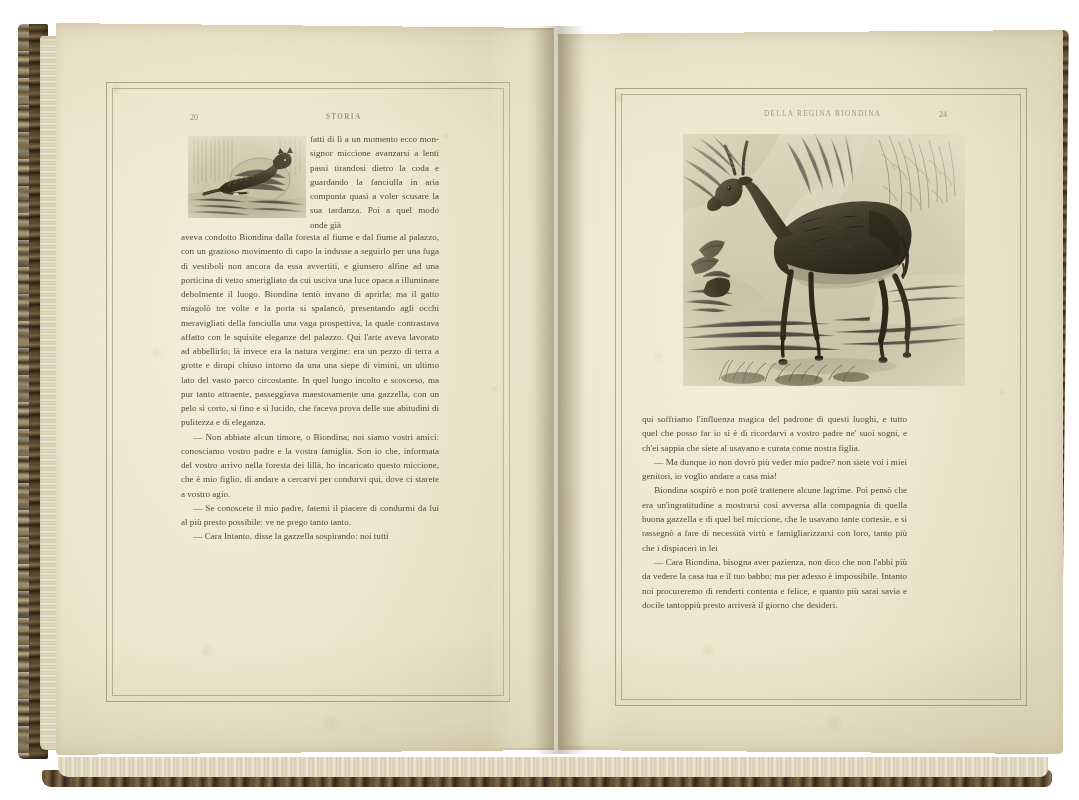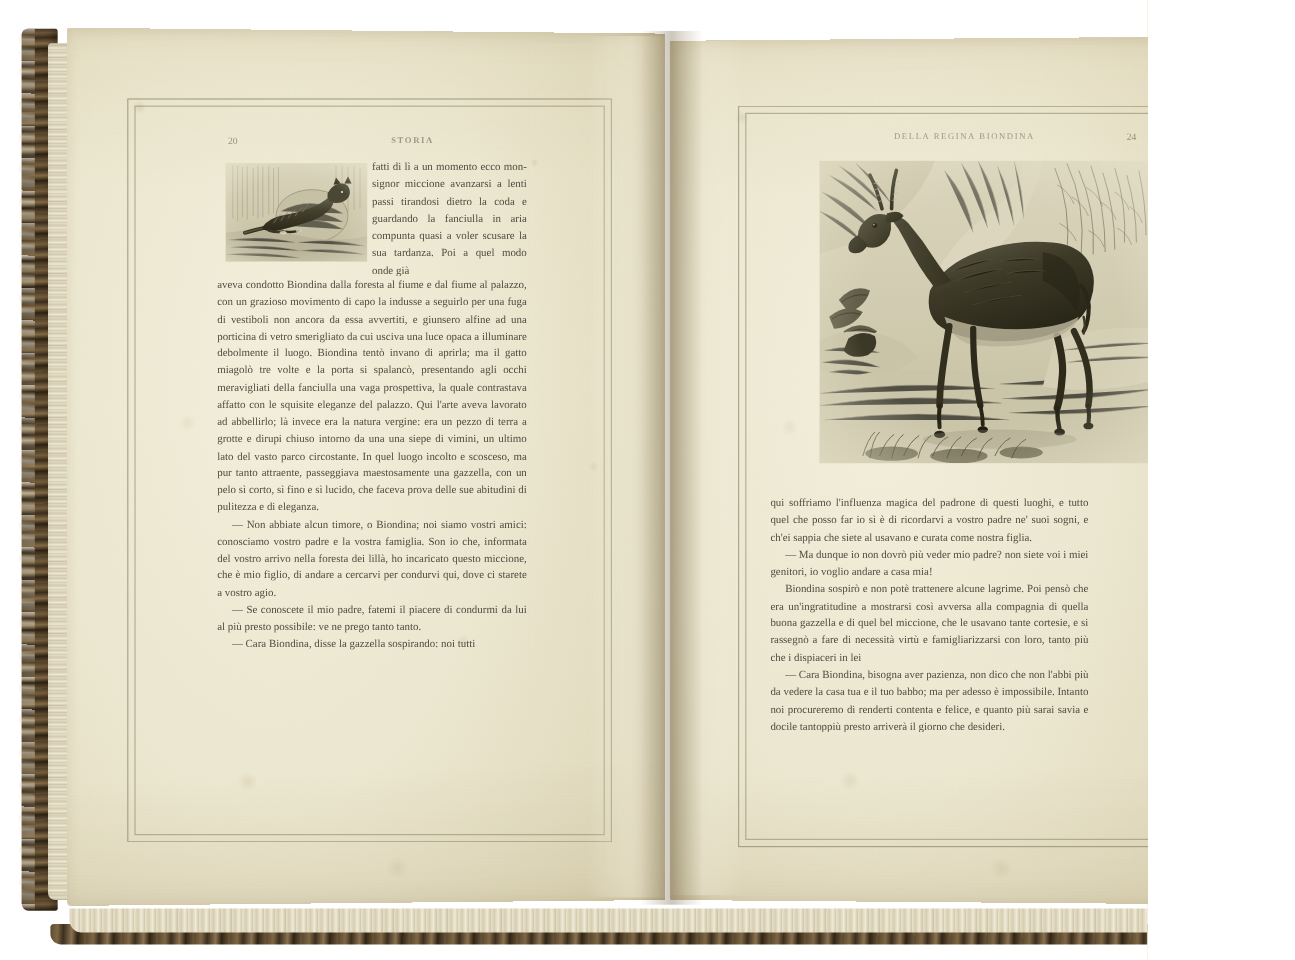--- a/index.html
+++ b/index.html
@@ -8,21 +8,21 @@
   html, body {
     width: 1079px;
     height: 800px;
     overflow: hidden;
     background: #ffffff;
     font-family: "Liberation Serif", serif;
   }
 
   #scan {
     position: relative;
-    width: 956px;
+    width: 1079px;
     height: 800px;
     background: #fdba74;
     overflow: hidden;
   }
 
   
   .surface {
     position: absolute;
     inset: 0;
     background: #ffffff;
@@ -206,21 +206,21 @@
   }
   .folio {
     position: absolute;
     font-size: 8px;
     color: #6b6752;
     opacity: .66;
   }
 
   .lh-folio { left: 172px; top: 103px; }
   .lh-title { left: 308px; top: 103px; font-weight: bold; }
-  .rh-title { left: 727px; top: 100px; font-family: Liberation Serif, serif; }
+  .rh-title { left: 746px; top: 100px; font-family: Liberation Serif, serif; }
   .rh-folio { left: 921px; top: 100px; }
 
   
   .col {
     position: absolute;
     font-family: "Liberation Serif", serif;
     color: #37352b;
     text-align: justify;
     text-justify: inter-word;
     -webkit-hyphens: manual;
@@ -408,21 +408,21 @@
         </g>
       </svg>
     </div>
 
     <div class="col col-left-wrap faded">fatti di lì a un momento ecco mon­signor miccione avanzarsi a lenti passi tirandosi dietro la coda e guar­dando la fanciulla in aria compunta quasi a voler scusare la sua tar­danza. Poi a quel modo onde già</div>
 
     <div class="col col-left faded" style="top:220px;">
       <p>aveva condotto Biondina dalla foresta al fiume e dal fiume al palazzo, con un grazioso movimento di capo la indusse a seguir­lo per una fuga di vestiboli non ancora da essa avvertiti, e giun­sero alfine ad una porticina di vetro smerigliato da cui usciva una luce opaca a illuminare debolmente il luogo. Biondina tentò invano di aprirla; ma il gatto miagolò tre volte e la porta si spalancò, presentando agli occhi meravigliati della fanciulla una vaga prospettiva, la quale contrastava affatto con le squisite eleganze del palazzo. Qui l'arte aveva lavo­rato ad abbellirlo; là invece era la natura vergine: era un pezzo di terra a grotte e dirupi chiuso intorno da una una siepe di vimini, un ultimo lato del vasto parco circostante. In quel luogo incolto e scosceso, ma pur tanto attraente, pas­seggiava maestosamente una gazzella, con un pelo sì corto, sì fino e sì lucido, che faceva prova delle sue abitudini di pulitezza e di eleganza.</p>
       <p class="ind">— Non abbiate alcun timore, o Biondina; noi siamo vostri amici: conosciamo vostro padre e la vostra famiglia. Son io che, informata del vostro arrivo nella foresta dei lillà, ho in­caricato questo miccione, che è mio figlio, di andare a cer­carvi per condurvi qui, dove ci starete a vostro agio.</p>
       <p class="ind">— Se conoscete il mio padre, fatemi il piacere di condurmi da lui al più presto possibile: ve ne prego tanto tanto.</p>
-      <p class="ind">— Cara Biondina, disse la gazzella sospirando: noi tutti</p>
+      <p class="ind">— Cara Intanto, disse la gazzella sospirando: noi tutti</p>
     </div>
 
     <div class="cut cut-gaz">
       <svg viewBox="0 0 282 252" preserveAspectRatio="none" aria-hidden="true">
         <defs>
           <linearGradient id="skybg" x1="0" y1="0" x2="0" y2="1">
             <stop offset="0%" stop-color="#d9d4bb"></stop>
             <stop offset="45%" stop-color="#d2ccb2"></stop>
             <stop offset="100%" stop-color="#c4be9f"></stop>
           </linearGradient>

